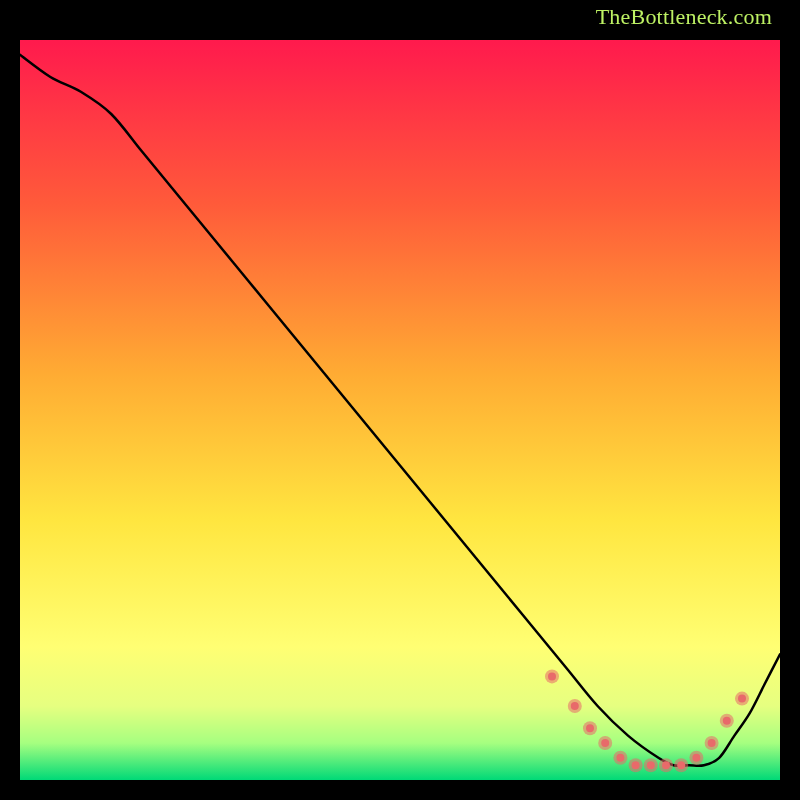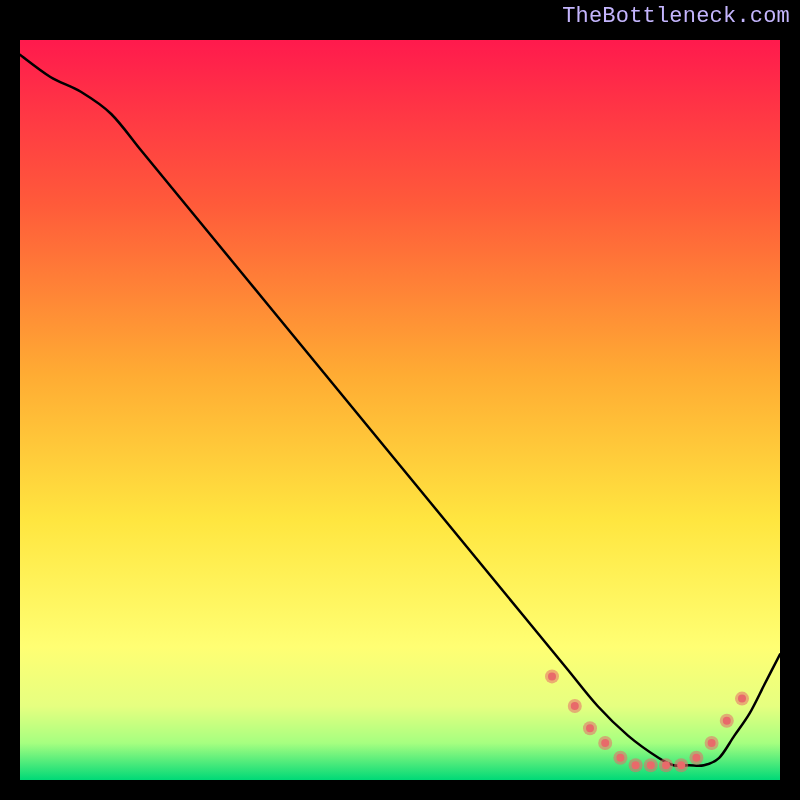--- a/index.html
+++ b/index.html
@@ -25,24 +25,24 @@
     width: 760px;
     height: 740px;
     overflow: hidden;
   }
   .plot-area svg {
     display: block;
   }
   .attrib {
     position: absolute;
     top: 4px;
-    right: 10px;
-    font-family: Liberation Mono, monospace;
+    right: 28px;
+    font-family: Liberation Serif, serif;
     font-size: 22px;
-    color: #c4b5fd;
+    color: #bef264;
     letter-spacing: 0.2px;
   }
 </style>
 </head>
 <body>
 
 <div class="frame"></div>
 
 <div class="attrib">TheBottleneck.com</div>
 

